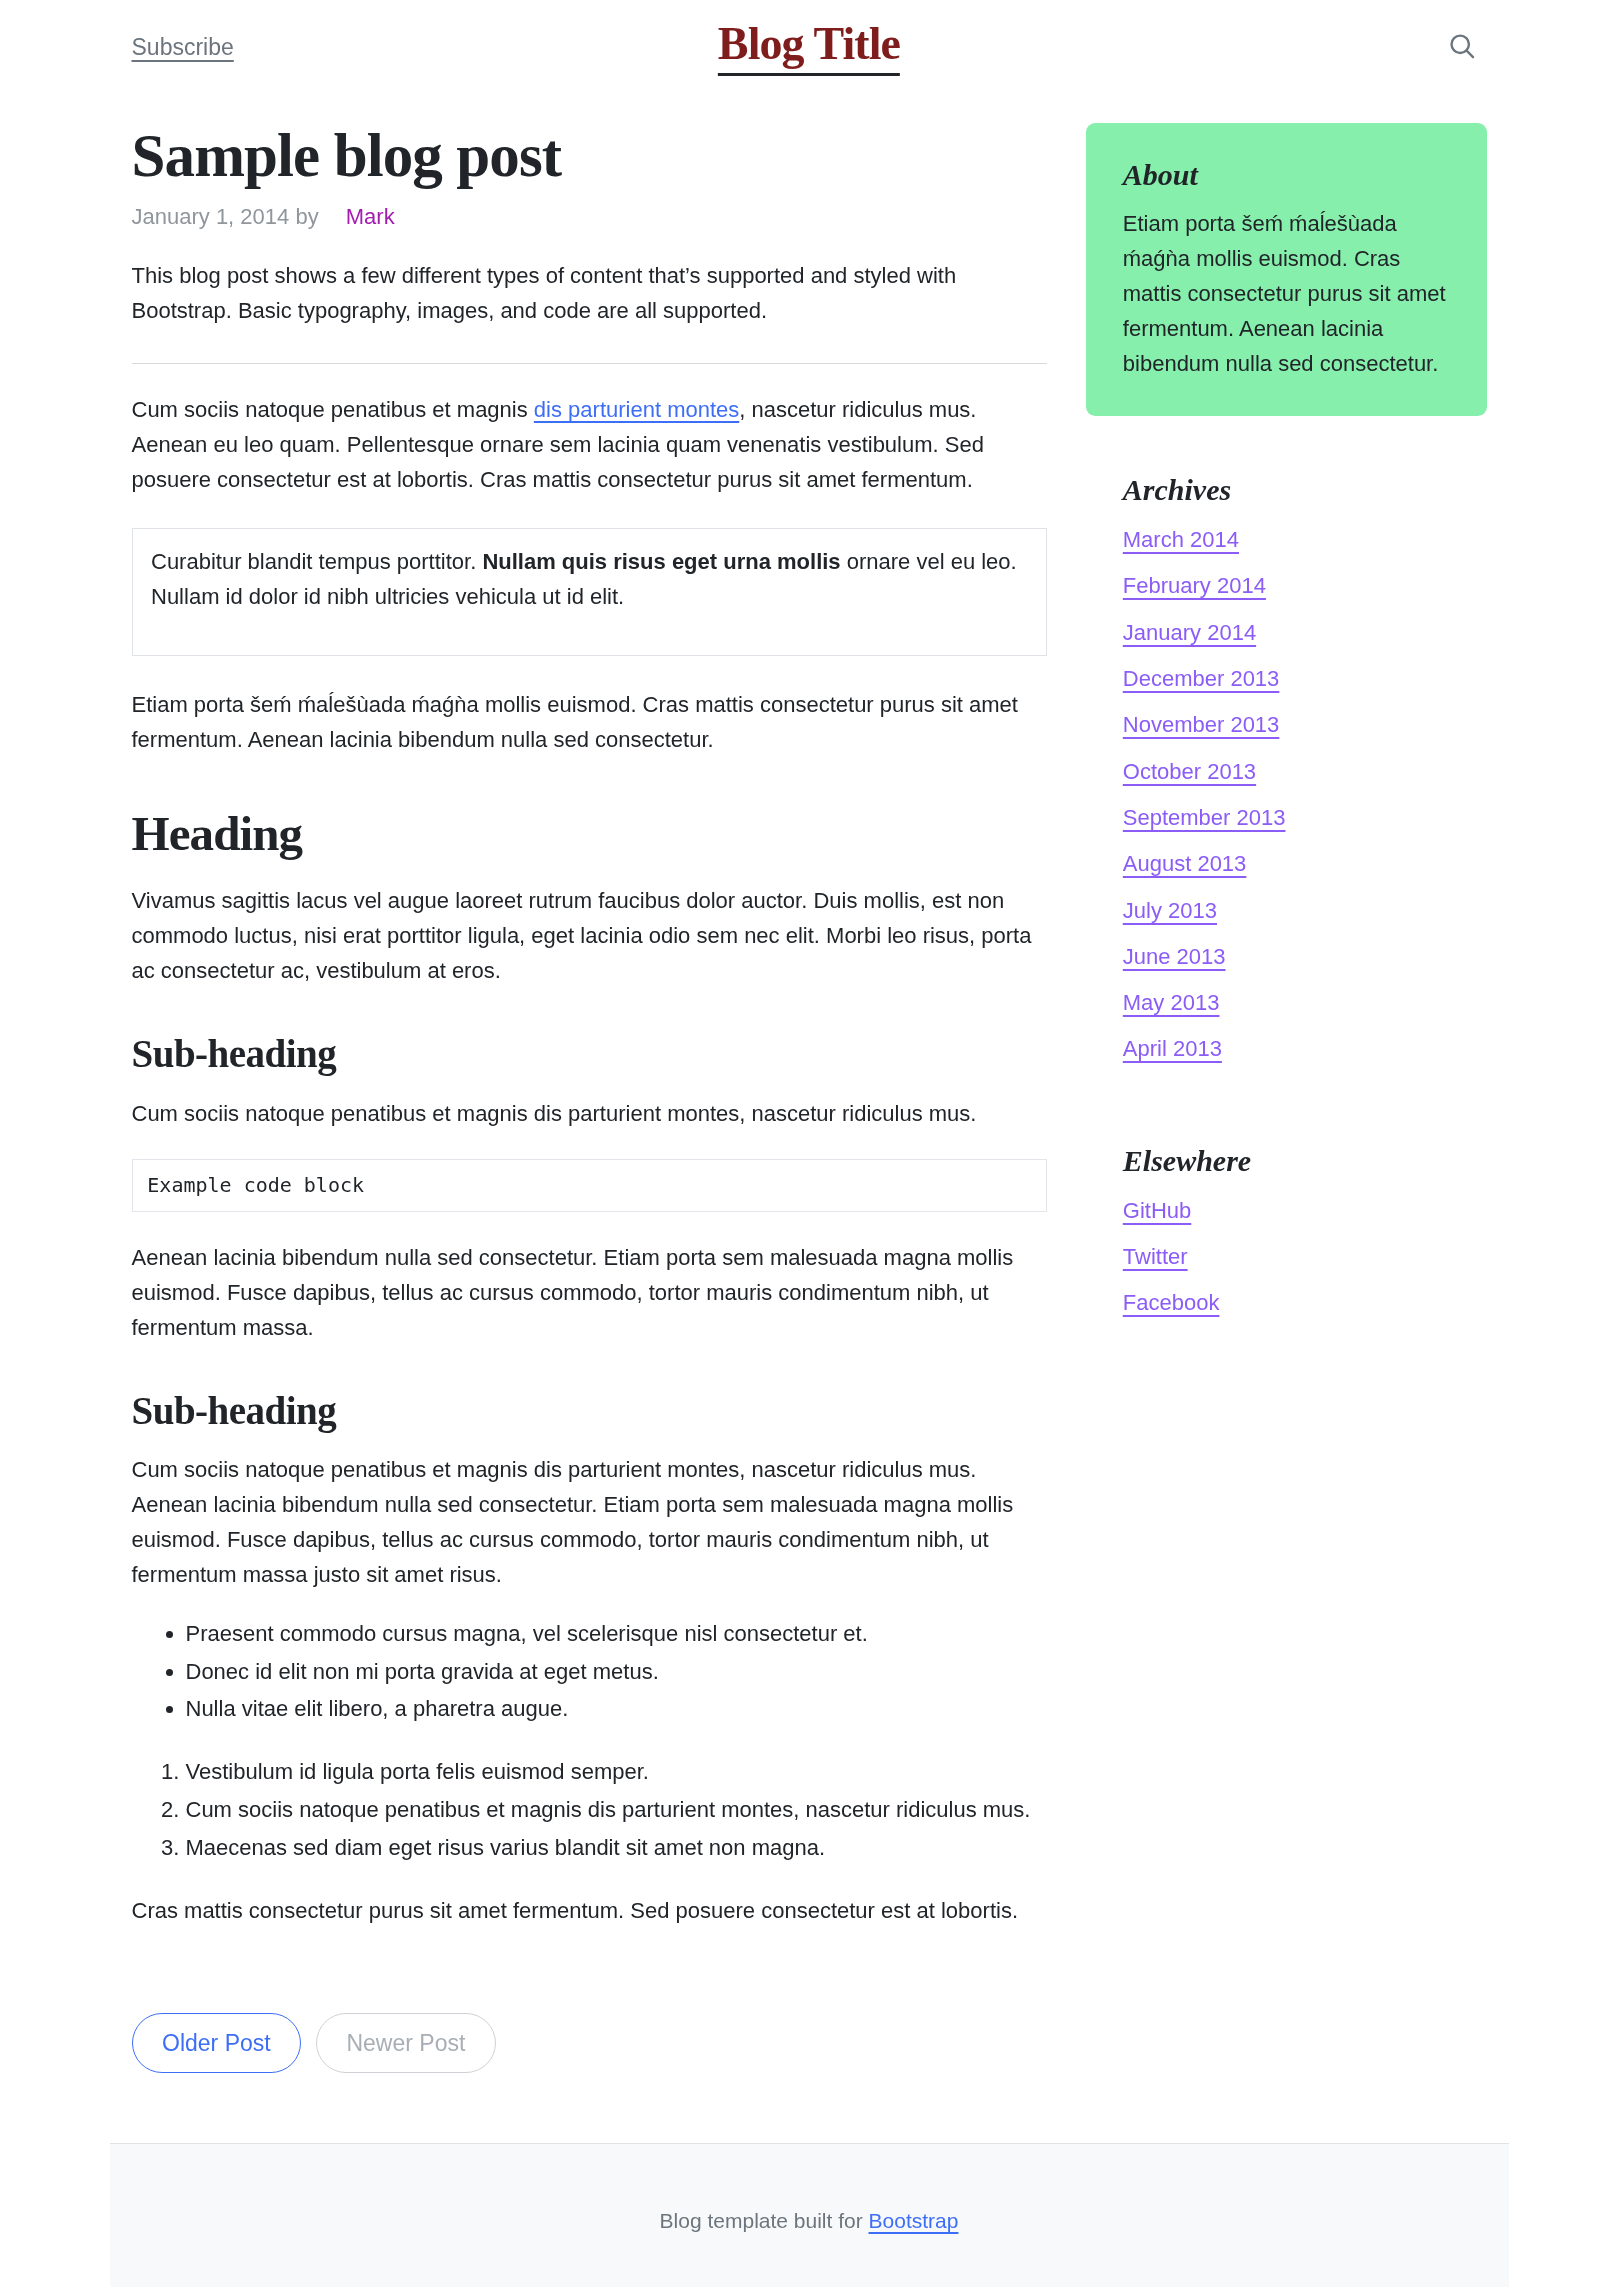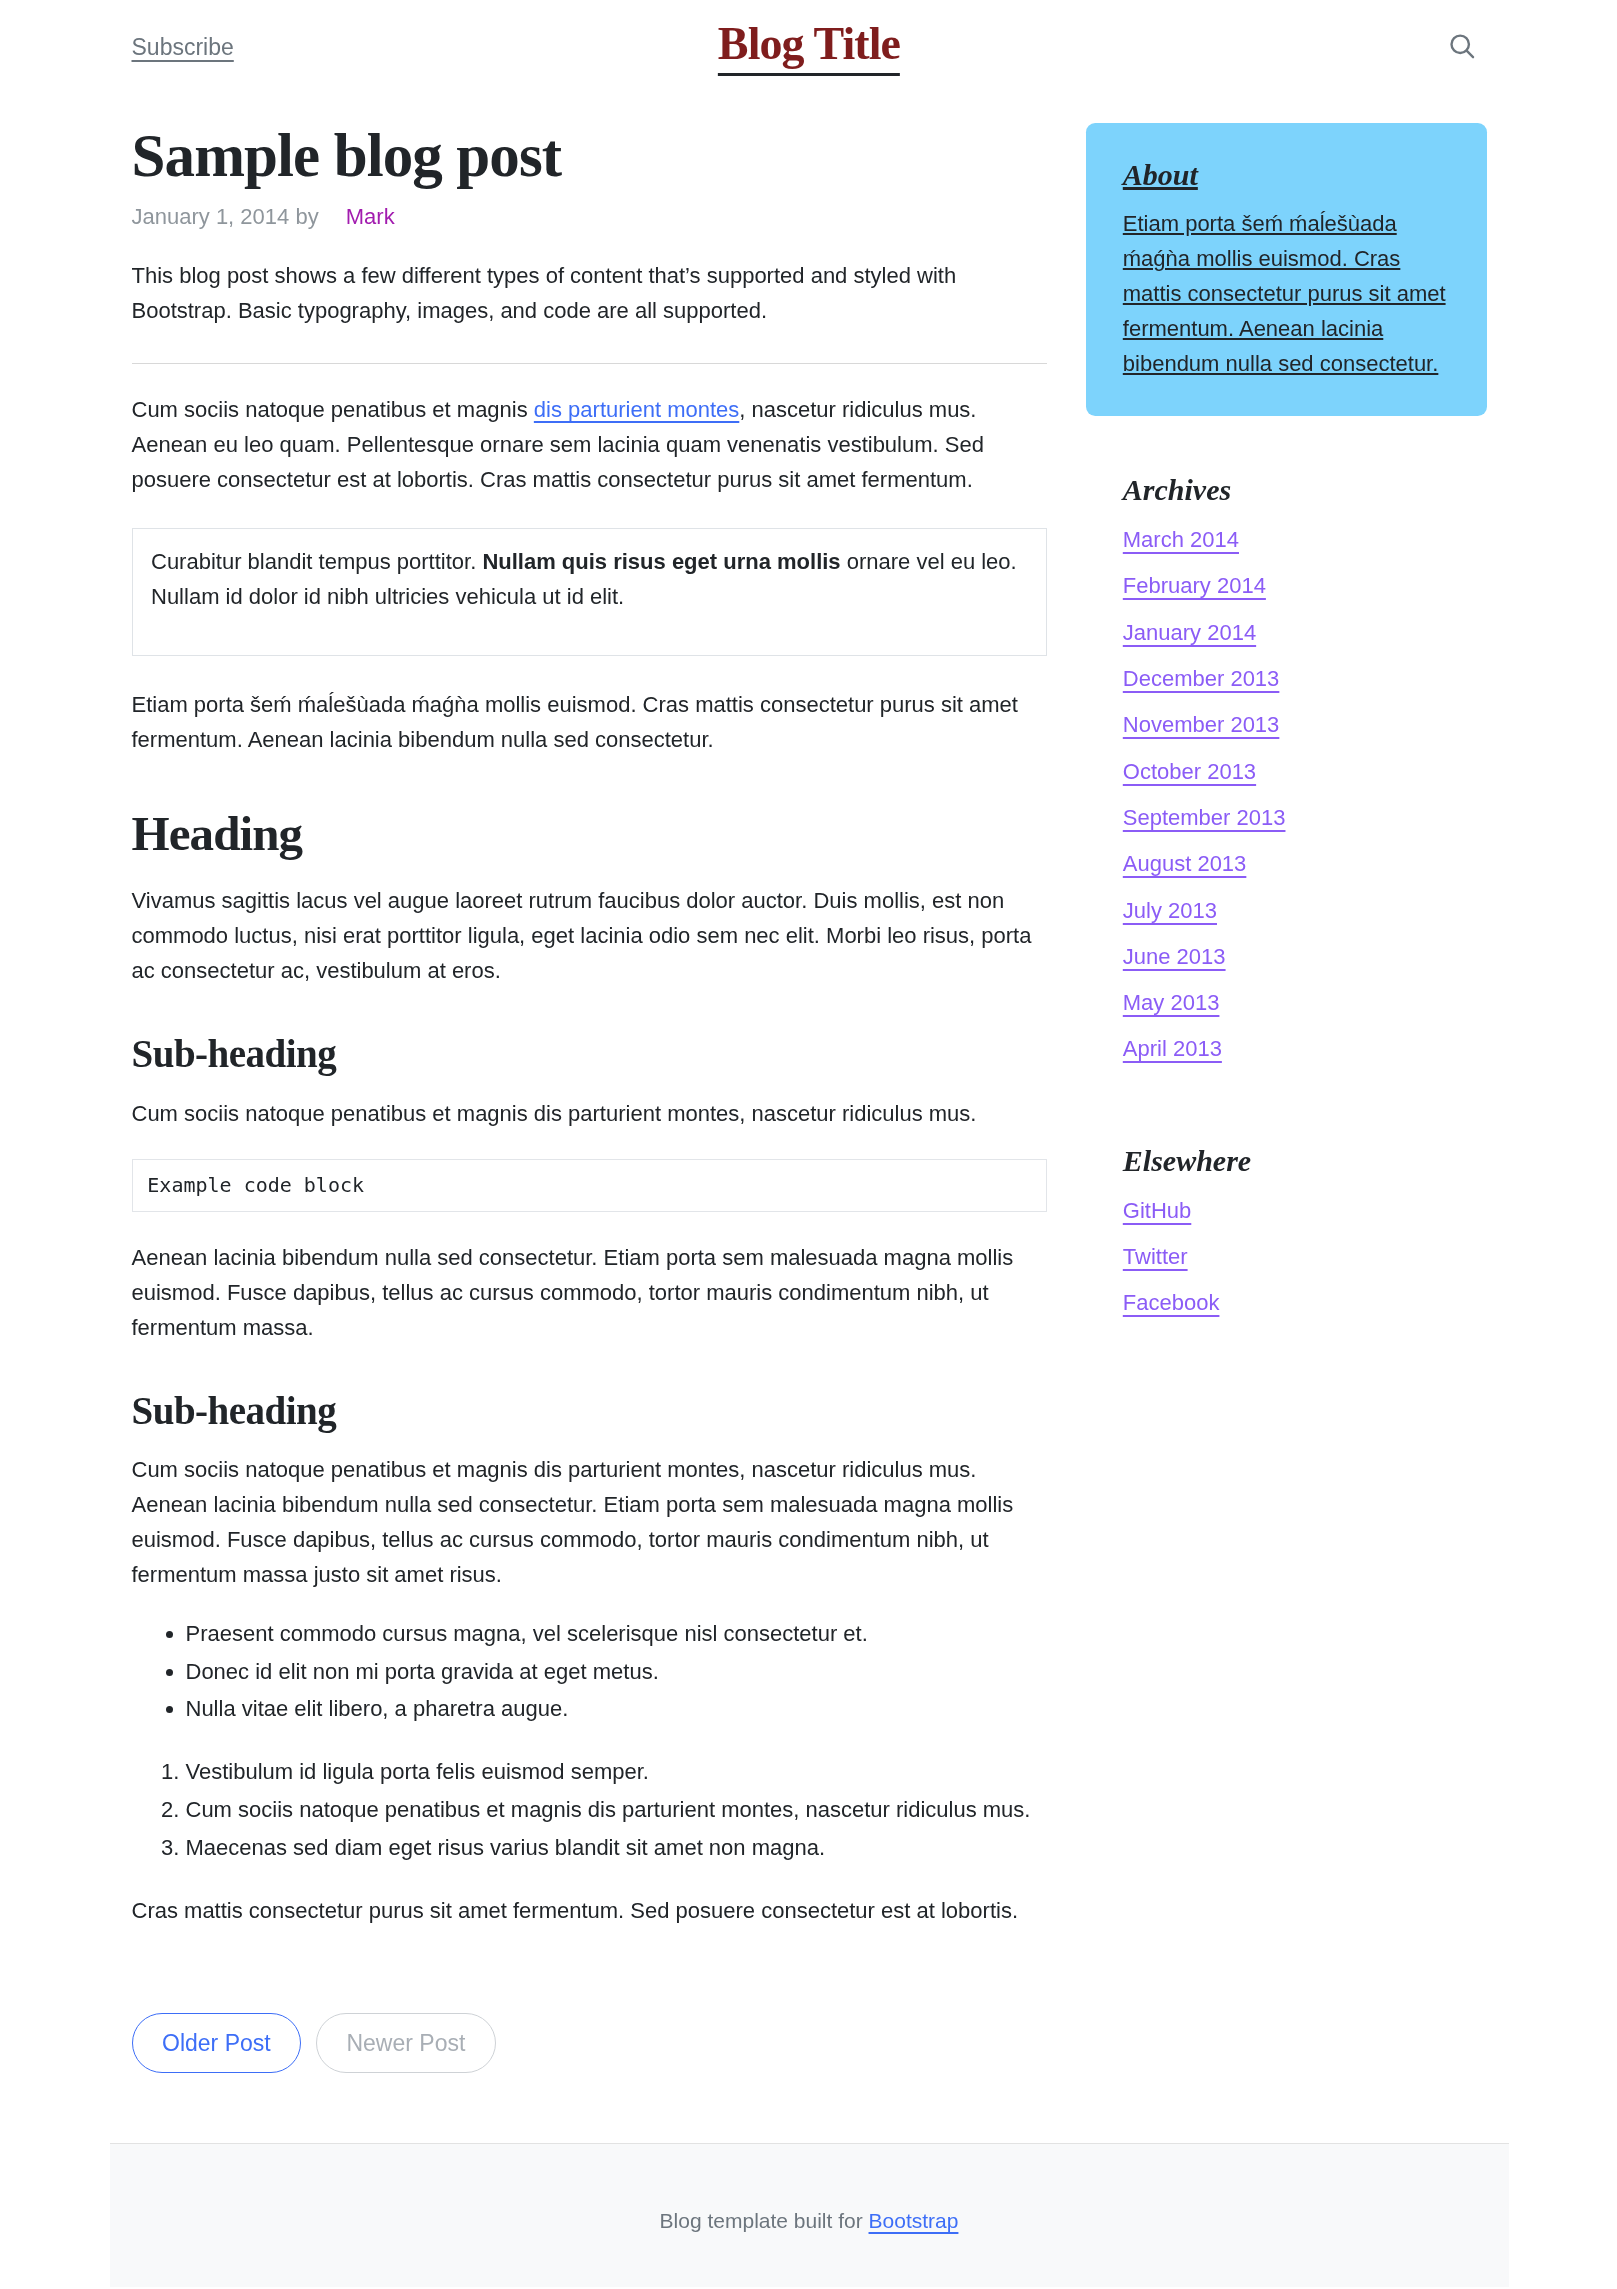--- a/index.html
+++ b/index.html
@@ -125,25 +125,24 @@
     border-radius: 55px;
     background: #ffffff;
     text-decoration: none;
   }
   .btn-older { color: #3d6ef7; border: 1.8px solid #3d6ef7; }
   .btn-newer { color: #a8aeb5; border: 1.8px solid #ced2d6; cursor: default; }
 
   
   .sidebar-section { padding: 33px 37px; }
   .about-box {
-    background: #7dd3fc;
+    background: #86efac;
     border-radius: 9.2px;
     padding: 35px 37px;
     margin-bottom: 24px;
-    text-decoration: underline;
   }
   .sidebar-heading {
     font-family: "Liberation Serif", serif;
     font-style: italic;
     font-weight: 700;
     font-size: 30px;
     margin: 0 0 14.8px 0;
     color: #212529;
   }
   .about-box p { font-size: 22px; line-height: 35px; margin: 0; }

